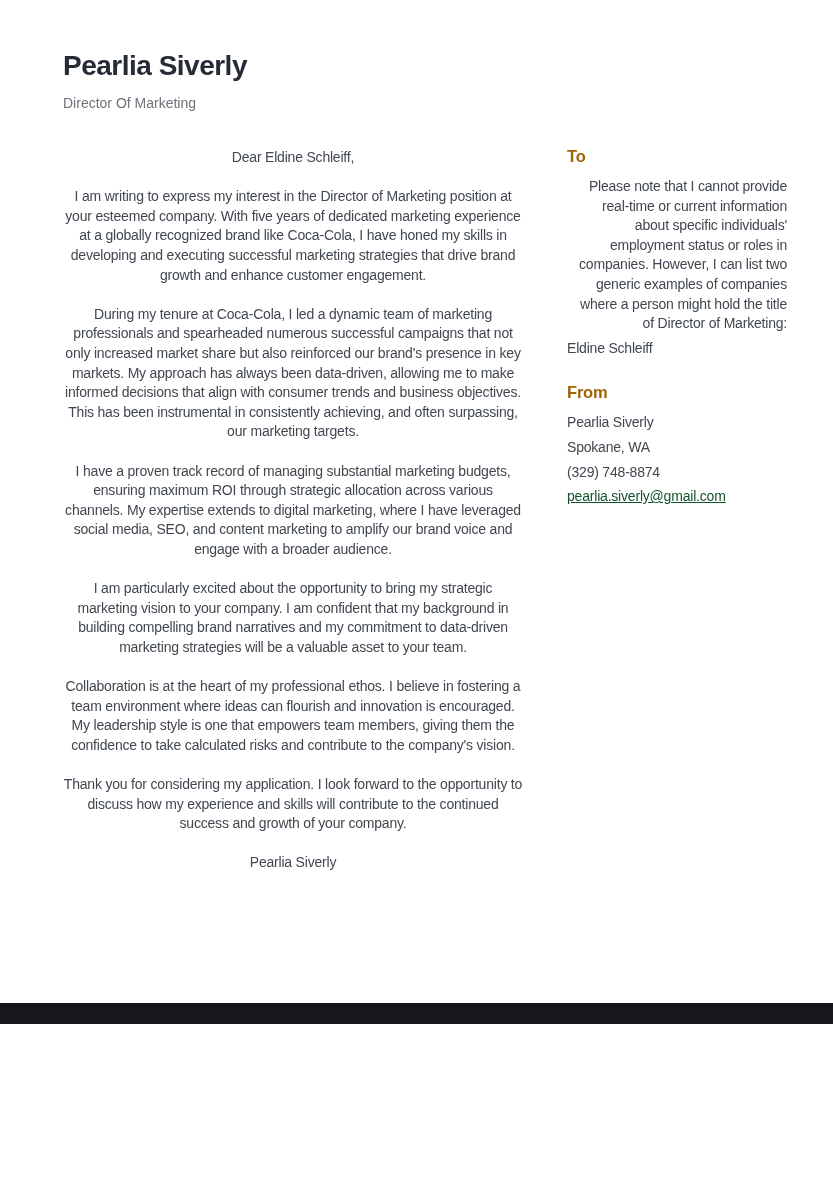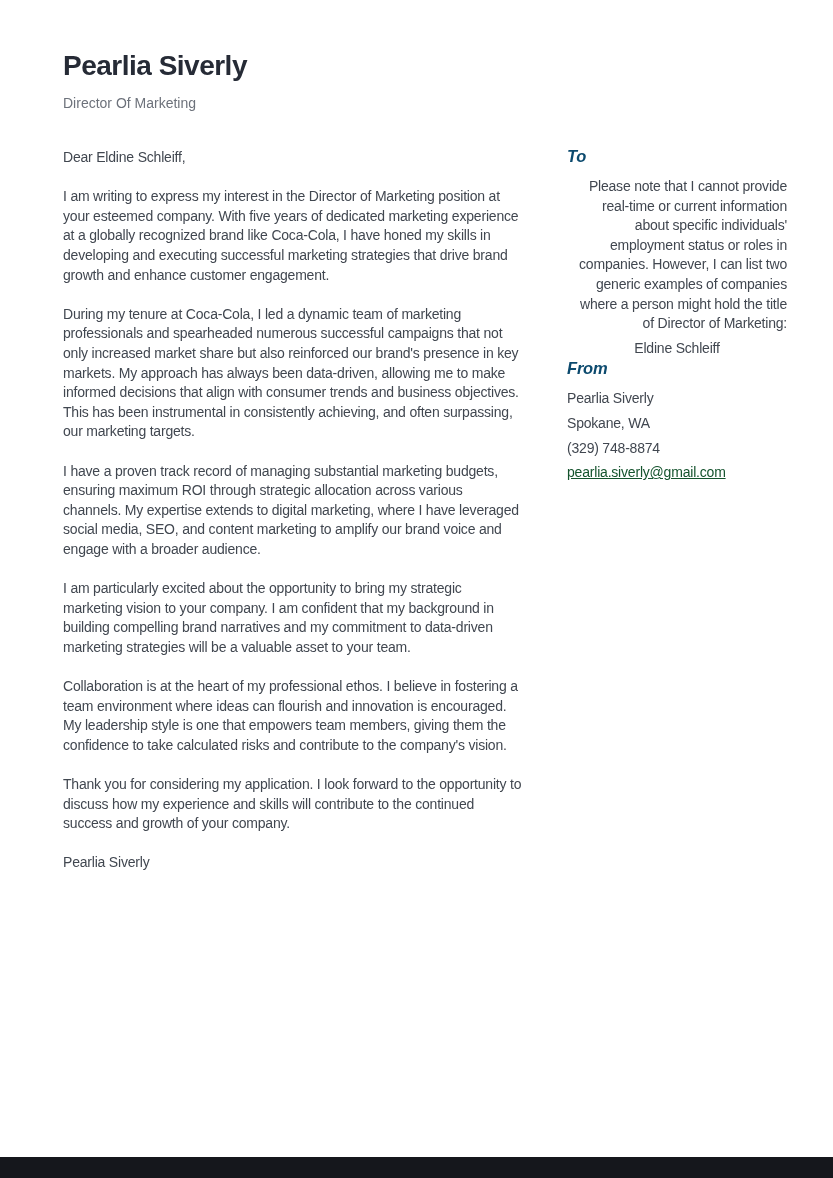--- a/index.html
+++ b/index.html
@@ -1,20 +1,20 @@
 <!DOCTYPE html>
 <html><head>
 <meta charset="utf-8">
 <style>
   * { box-sizing: border-box; }
   html, body { margin: 0; padding: 0; background: #ffffff; }
   .page {
     position: relative;
     width: 833px;
-    height: 1178px;
+    height: 1024px;
     background: #ffffff;
     font-family: "Liberation Sans", sans-serif;
     overflow: hidden;
   }
   .header { position: absolute; left: 63px; top: 50px; }
   .candidate-name {
     margin: 0;
     font-size: 28px;
     font-weight: 700;
     letter-spacing: -0.5px;
@@ -29,43 +29,42 @@
   .letter {
     position: absolute;
     left: 63px;
     top: 148px;
     width: 460px;
     font-size: 14px;
     letter-spacing: -0.2px;
     line-height: 19.6px;
     color: #414750;
   }
-  .letter p { margin: 0 0 19.6px 0; }
+  .letter p { margin: 0 0 19.6px 0; text-align: center; }
   .letter p.signature { margin-bottom: 0; }
   .sidebar {
     position: absolute;
     left: 567px;
     top: 146px;
     width: 220px;
     font-size: 14px;
     letter-spacing: -0.2px;
     line-height: 19.6px;
     color: #414750;
   }
   .side-heading {
     margin: 0 0 11px 0;
     font-size: 16.5px;
     font-weight: 700;
     line-height: 20px;
-    color: #0c4a6e;
-    font-style: italic;
+    color: #a16207;
   }
   .side-note { margin: 0 0 5px 0; text-align: right; }
-  .recipient { margin: 0; text-align: center; }
-  .from-heading { }
+  .recipient { margin: 0; }
+  .from-heading { margin-top: 24px; }
   .contact-line { margin: 0 0 5px 0; }
   .email-link {
     display: inline-block;
     color: #14532d;
     text-decoration: underline;
   }
   .footer-bar {
     position: absolute;
     left: 0; right: 0; bottom: 0;
     height: 21px;

